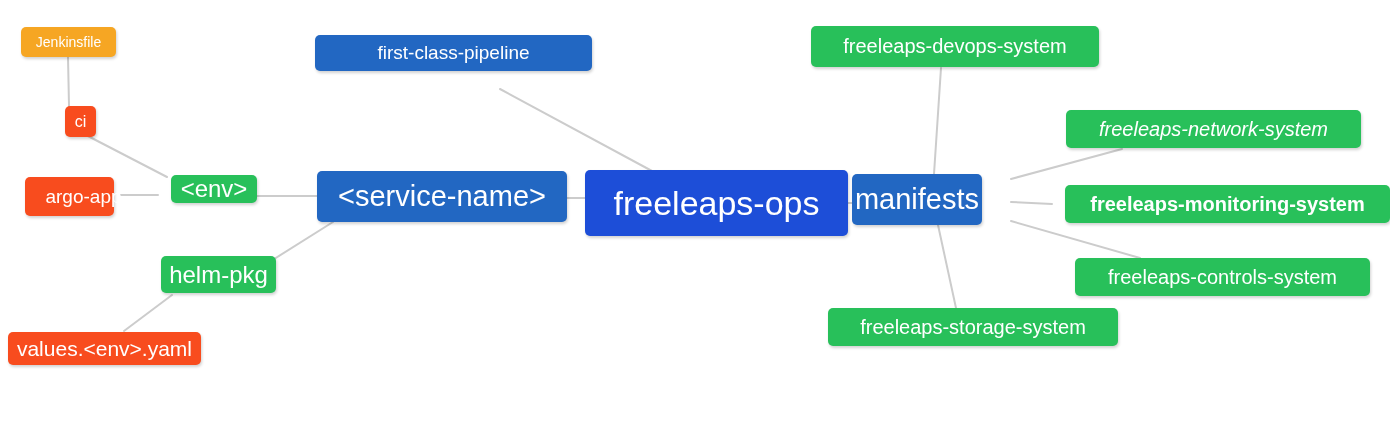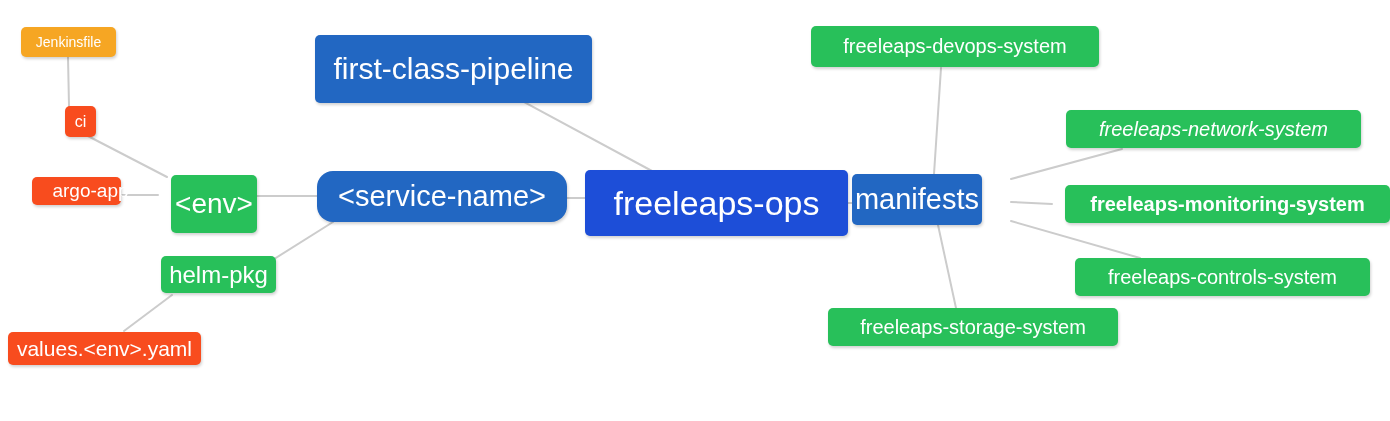--- a/index.html
+++ b/index.html
@@ -64,31 +64,31 @@
     <line x1="1011" y1="179" x2="1122" y2="149"></line>
     <line x1="1011" y1="202" x2="1052" y2="204"></line>
     <line x1="1011" y1="221" x2="1140" y2="258"></line>
     <line x1="938" y1="225" x2="956" y2="308"></line>
   </svg>
 
   <div class="node orange" style="left:21px;  top:27px;  width:95px;  height:30px; font-size:14px;">Jenkinsfile</div>
 
   <div class="node red" style="left:65px;  top:106px; width:31px;  height:31px; font-size:16px;">ci</div>
 
-  <div class="node red" style="left:32px;  top:177px; width:89px;  height:28px; font-size:19px;padding-left:28px;">argo-app</div>
+  <div class="node red" style="left:25px;  top:177px; width:89px;  height:39px; font-size:19px;padding-left:28px;">argo-app</div>
 
-  <div class="node green" style="left:158px; top:175px; width:86px;  height:58px; font-size:28px;">&lt;env&gt;</div>
+  <div class="node green" style="left:158px; top:175px; width:86px;  height:28px; font-size:24px;">&lt;env&gt;</div>
 
   <div class="node green" style="left:148px; top:256px; width:115px; height:37px; font-size:24px;">helm-pkg</div>
 
   <div class="node red" style="left:8px;   top:332px; width:193px; height:33px; font-size:21px;">values.&lt;env&gt;.yaml</div>
 
-  <div class="node blue" style="left:315px; top:35px;  width:277px; height:68px; font-size:30px;">first-class-pipeline</div>
+  <div class="node blue" style="left:315px; top:35px;  width:277px; height:36px; font-size:19px;">first-class-pipeline</div>
 
-  <div class="node blue" style="left:317px; top:171px; width:250px; height:51px; font-size:29px;border-radius:16px;">&lt;service-name&gt;</div>
+  <div class="node blue" style="left:317px; top:171px; width:250px; height:51px; font-size:29px;">&lt;service-name&gt;</div>
 
   <div class="node dark" style="left:585px; top:170px; width:263px; height:66px; font-size:34px;">freeleaps-ops</div>
 
   <div class="node blue" style="left:852px; top:174px; width:130px; height:51px; font-size:29px;">manifests</div>
 
   <div class="node green" style="left:798px;  top:26px;  width:288px; height:41px; font-size:20px;">freeleaps-devops-system</div>
 
   <div class="node green" style="left:1053px; top:110px; width:295px; height:38px; font-size:20px;font-style:italic;">freeleaps-network-system</div>
 
   <div class="node green" style="left:1052px; top:185px; width:325px; height:38px; font-size:20px;font-weight:bold;">freeleaps-monitoring-system</div>

